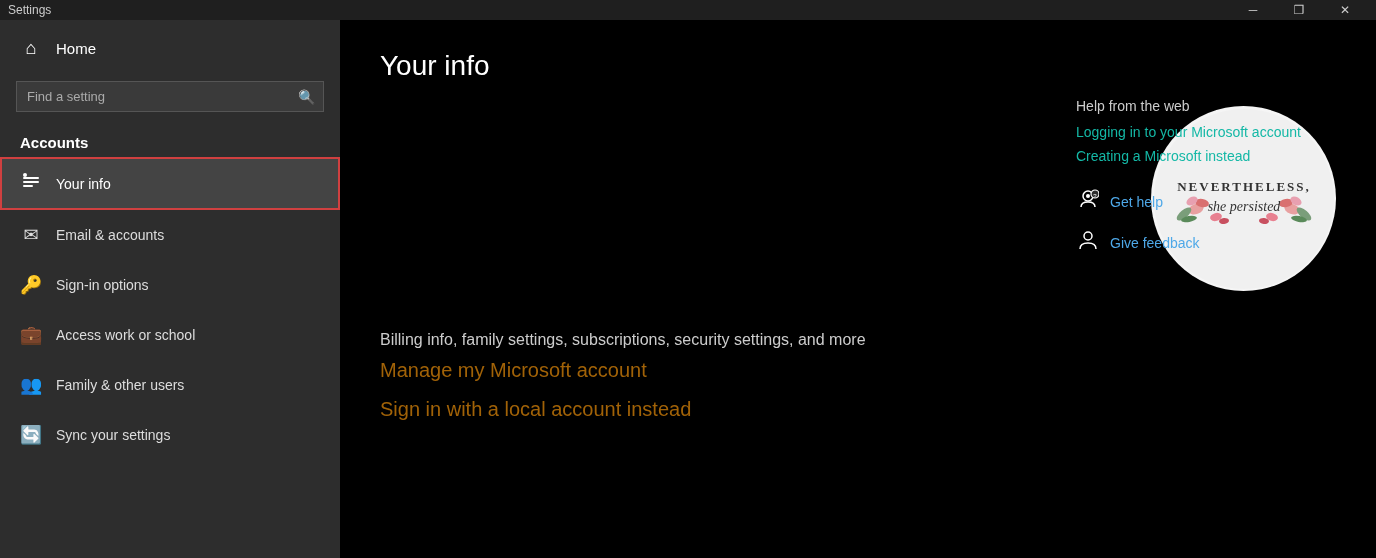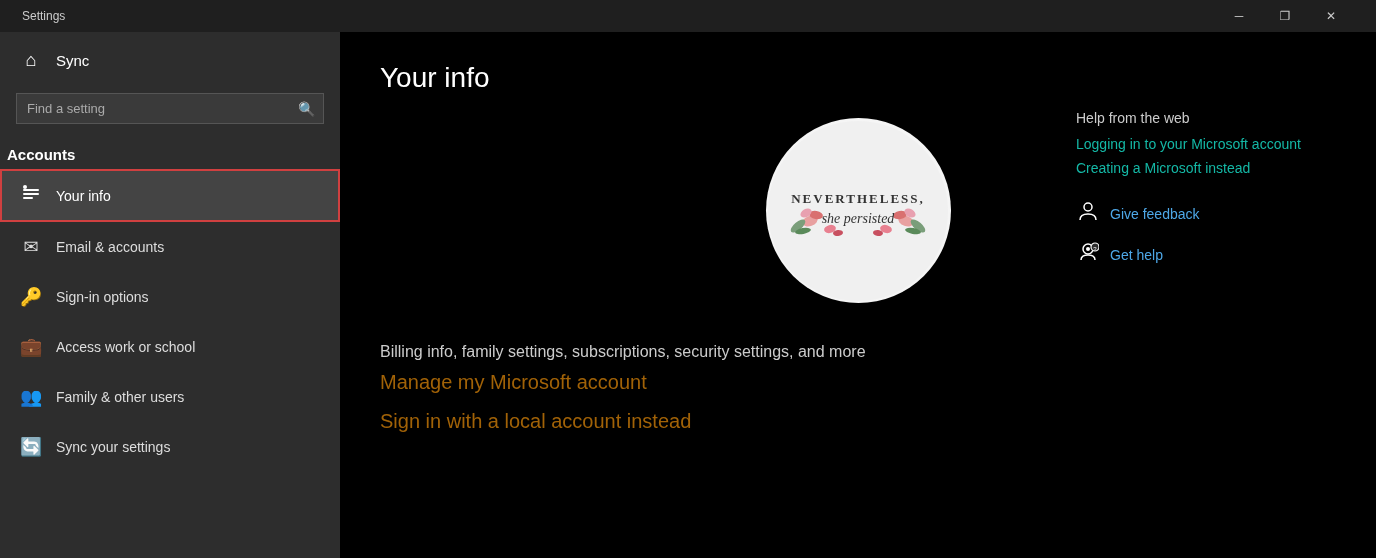--- a/index.html
+++ b/index.html
@@ -13,22 +13,22 @@
       color: #fff;
       overflow: hidden;
     }
 
     
     .title-bar {
       display: flex;
       align-items: center;
       justify-content: space-between;
       background: #1f1f1f;
-      padding: 0 22px;
-      height: 32px;
+      padding: 0 8px;
+      height: 20px;
       flex-shrink: 0;
     }
     .title-bar-title {
       font-size: 12px;
       color: #ccc;
     }
     .title-bar-controls {
       display: flex;
       gap: 0;
     }
@@ -86,21 +86,21 @@
     .sidebar-search input::placeholder { color: #aaa; }
     .sidebar-search .search-icon-wrap {
       position: absolute;
       right: 8px;
       top: 50%;
       transform: translateY(-50%);
       color: #aaa;
       font-size: 14px;
     }
     .sidebar-section-title {
-      padding: 10px 20px 6px 7px;
+      padding: 10px 20px 6px 20px;
       font-size: 15px;
       font-weight: 600;
       color: #fff;
     }
     .sidebar-item {
       display: flex;
       align-items: center;
       gap: 14px;
       padding: 14px 20px;
       cursor: pointer;
@@ -130,21 +130,21 @@
     }
     .page-title {
       font-size: 28px;
       font-weight: 300;
       color: #fff;
       margin-bottom: 24px;
     }
     .profile-section {
       display: flex;
       flex-direction: column;
-      align-items: center;
+      align-items: flex-end;
       margin-bottom: 20px;
     }
     .avatar-circle {
       width: 185px;
       height: 185px;
       border-radius: 50%;
       background: #f5f5f5;
       display: flex;
       align-items: center;
       justify-content: center;
@@ -219,21 +219,21 @@
     <button class="title-btn">❐</button>
     <button class="title-btn close">✕</button>
   </div>
 </div>
 
 <div class="app-body">
 
   <div class="sidebar">
     <div class="sidebar-home">
       <span class="sidebar-icon">⌂</span>
-      <span>Sync</span>
+      <span>Home</span>
     </div>
     <div class="sidebar-search">
       <input type="text" placeholder="Find a setting" style="">
       <span class="search-icon-wrap">🔍</span>
     </div>
     <div class="sidebar-section-title">Accounts</div>
 
     <div class="sidebar-item active">
       <span class="sidebar-icon">
         <svg width="20" height="20" viewBox="0 0 20 20" fill="white">
@@ -305,38 +305,38 @@
     <a class="link-blue" href="#">Manage my Microsoft account</a>
     <br>
     <a class="link-blue" href="#">Sign in with a local account instead</a>
 
     
     <div class="help-panel">
       <div class="help-title">Help from the web</div>
       <a class="help-link" href="#">Logging in to your Microsoft account</a>
       <a class="help-link" href="#">Creating a Microsoft instead</a>
       <div class="help-actions">
-        <div class="help-action-item">
-          <span class="help-action-icon">
-            <svg width="22" height="22" viewBox="0 0 22 22" fill="white">
-              <circle cx="11" cy="7" r="4" stroke="white" stroke-width="1.5" fill="none"></circle>
-              <path d="M3 20 Q3 14 11 14 Q19 14 19 20" stroke="white" stroke-width="1.5" fill="none"></path>
-            </svg>
-          </span>
-          <span class="help-action-label">Give feedback</span>
-        </div>
         <div class="help-action-item">
           <span class="help-action-icon">
             <svg width="22" height="22" viewBox="0 0 22 22" fill="white">
               <circle cx="11" cy="8" r="5" stroke="white" stroke-width="1.5" fill="none"></circle>
               <circle cx="11" cy="8" r="2" fill="white"></circle>
               <path d="M4 19 Q4 14 11 14 Q18 14 18 19" stroke="white" stroke-width="1.5" fill="none"></path>
               <circle cx="18" cy="6" r="4" fill="#2d2d2d" stroke="white" stroke-width="1.2"></circle>
               <text x="18" y="9.5" text-anchor="middle" font-size="6" fill="white">?</text>
             </svg>
           </span>
           <span class="help-action-label">Get help</span>
         </div>
+        <div class="help-action-item">
+          <span class="help-action-icon">
+            <svg width="22" height="22" viewBox="0 0 22 22" fill="white">
+              <circle cx="11" cy="7" r="4" stroke="white" stroke-width="1.5" fill="none"></circle>
+              <path d="M3 20 Q3 14 11 14 Q19 14 19 20" stroke="white" stroke-width="1.5" fill="none"></path>
+            </svg>
+          </span>
+          <span class="help-action-label">Give feedback</span>
+        </div>
       </div>
     </div>
   </div>
 
 </div>
 
 </body></html>

